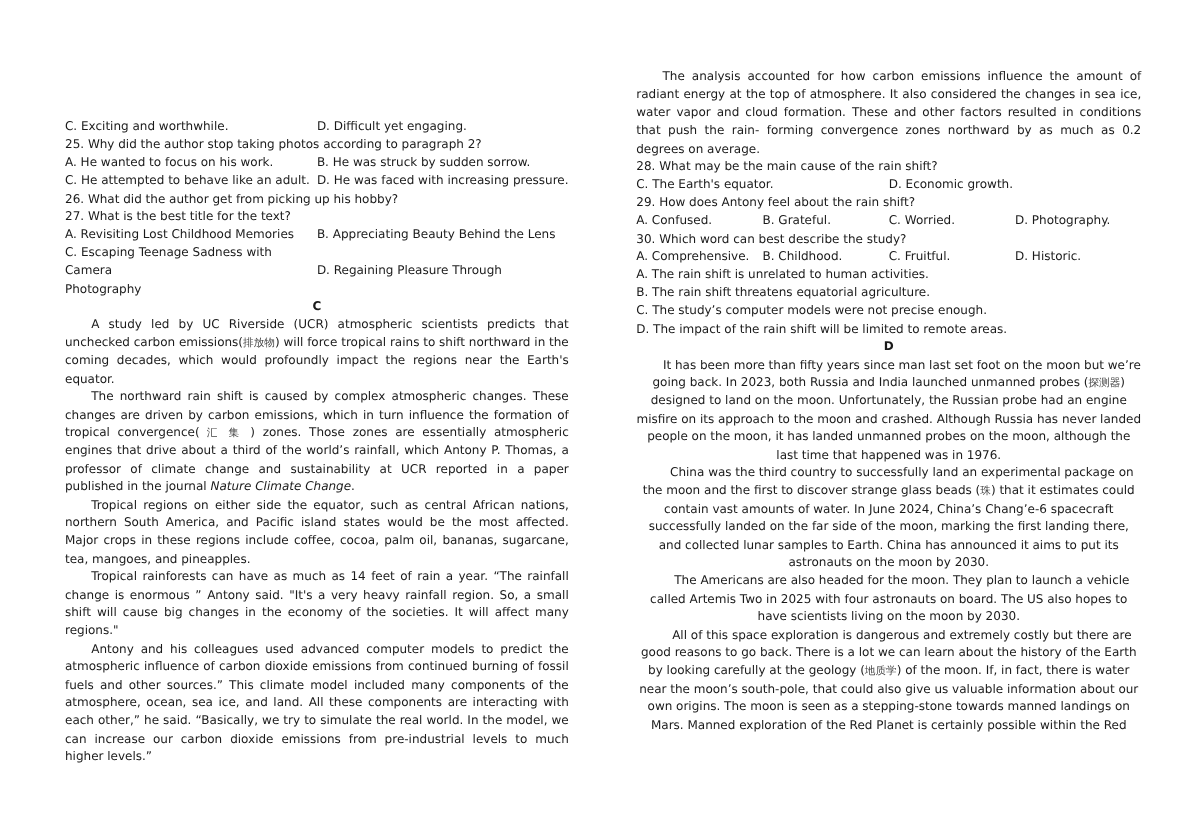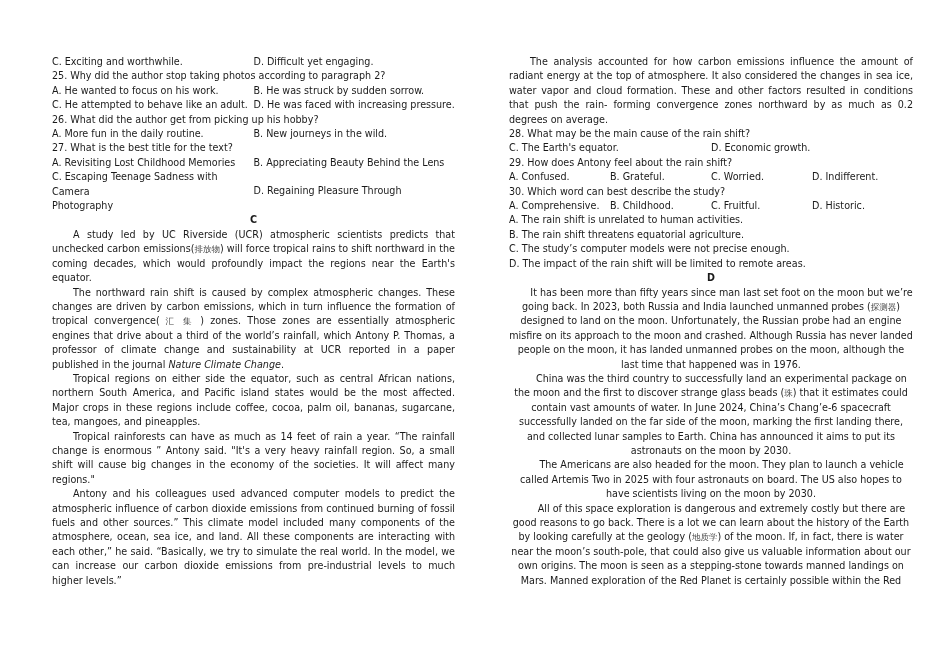--- a/index.html
+++ b/index.html
@@ -2,21 +2,21 @@
 <html><head>
 <meta charset="utf-8">
 <style>
   html, body { margin: 0; padding: 0; background: #ffffff; }
   body {
     width: 950px; height: 671px; overflow: hidden; position: relative;
     font-family: "DejaVu Sans", sans-serif; font-size: 9.6px; color: #1a1a1a;
     line-height: 14.4px;
   }
   .col { position: absolute; top: 55px; }
-  .col-left { left: 52px; width: 403px; }
+  .col-left { left: 52px; width: 403px; margin-top: 40px; }
   .col-right { left: 509px; width: 404px; }
   .line { white-space: nowrap; }
   .opt-row { display: flex; }
   .opt2 { width: 50%; flex: 0 0 50%; }
   .opt4 { width: 25%; flex: 0 0 25%; }
   .section-letter { text-align: center; font-weight: bold; }
   p.para { margin: 0; text-indent: 21px; text-align: justify; }
   p.para.left { text-align: center; }
   .cn { font-family: "DejaVu Serif", serif; font-size: 8.5px; color: #444; }
   i { font-style: italic; }
@@ -33,24 +33,20 @@
   <div class="line">25. Why did the author stop taking photos according to paragraph 2?</div>
   <div class="opt-row">
     <span class="opt2">A. He wanted to focus on his work.</span>
     <span class="opt2">B. He was struck by sudden sorrow.</span>
   </div>
   <div>
     <span style="display:inline-block;width:50%">C. He attempted to behave like an adult.</span><span>D. He was faced with increasing pressure.</span>
   </div>
 
   <div class="line">26. What did the author get from picking up his hobby?</div>
-  <div class="opt-row">
-    <span class="opt2">A. More fun in the daily routine.</span>
-    <span class="opt2">B. New journeys in the wild.</span>
-  </div>
 
   <div class="line">27. What is the best title for the text?</div>
   <div>
     <span style="display:inline-block;width:50%">A. Revisiting Lost Childhood Memories</span><span>B. Appreciating Beauty Behind the Lens</span>
   </div>
   <div>
     <span style="display:inline-block;width:50%">C. Escaping Teenage Sadness with Camera</span><span>D. Regaining Pleasure Through Photography</span>
   </div>
 
   <div class="section-letter">C</div>
@@ -71,21 +67,21 @@
   <div class="opt-row">
     <span class="opt2">C. The Earth's equator.</span>
     <span class="opt2">D. Economic growth.</span>
   </div>
 
   <div class="line">29. How does Antony feel about the rain shift?</div>
   <div class="opt-row">
     <span class="opt4">A. Confused.</span>
     <span class="opt4">B. Grateful.</span>
     <span class="opt4">C. Worried.</span>
-    <span class="opt4">D. Indifferent.</span>
+    <span class="opt4">D. Photography.</span>
   </div>
 
   <div class="line">30. Which word can best describe the study?</div>
   <div class="opt-row">
     <span class="opt4">A. Comprehensive.</span>
     <span class="opt4">B. Childhood.</span>
     <span class="opt4">C. Fruitful.</span>
     <span class="opt4">D. Historic.</span>
   </div>
 

